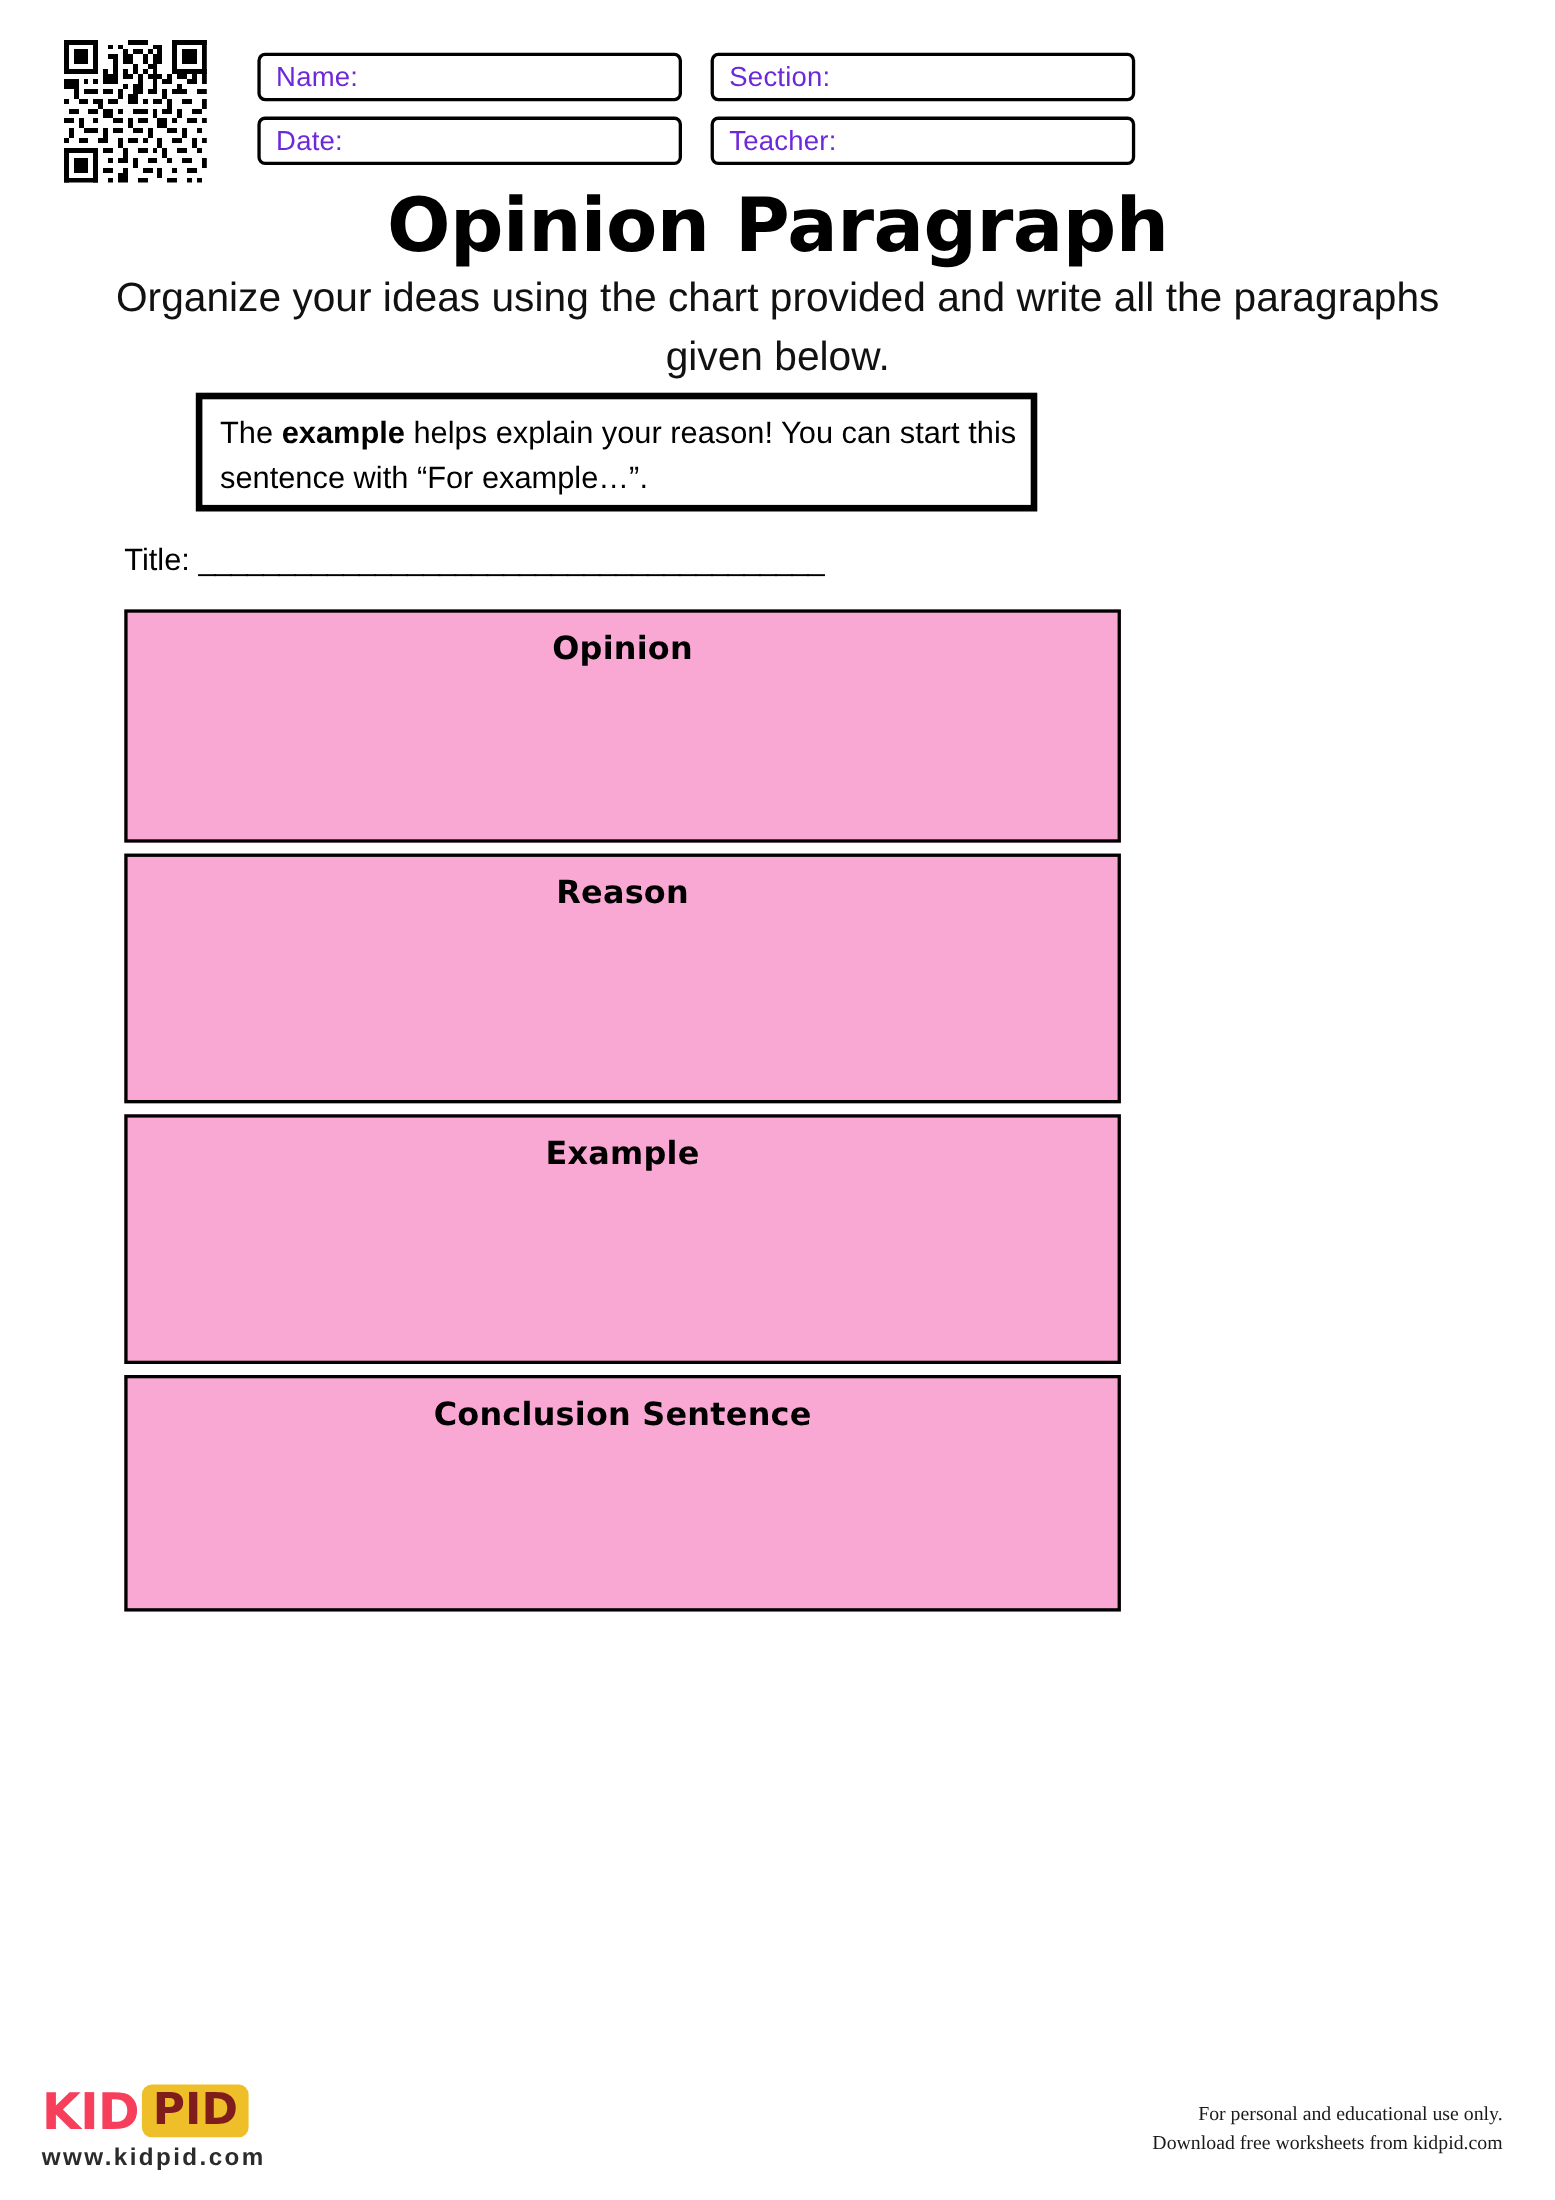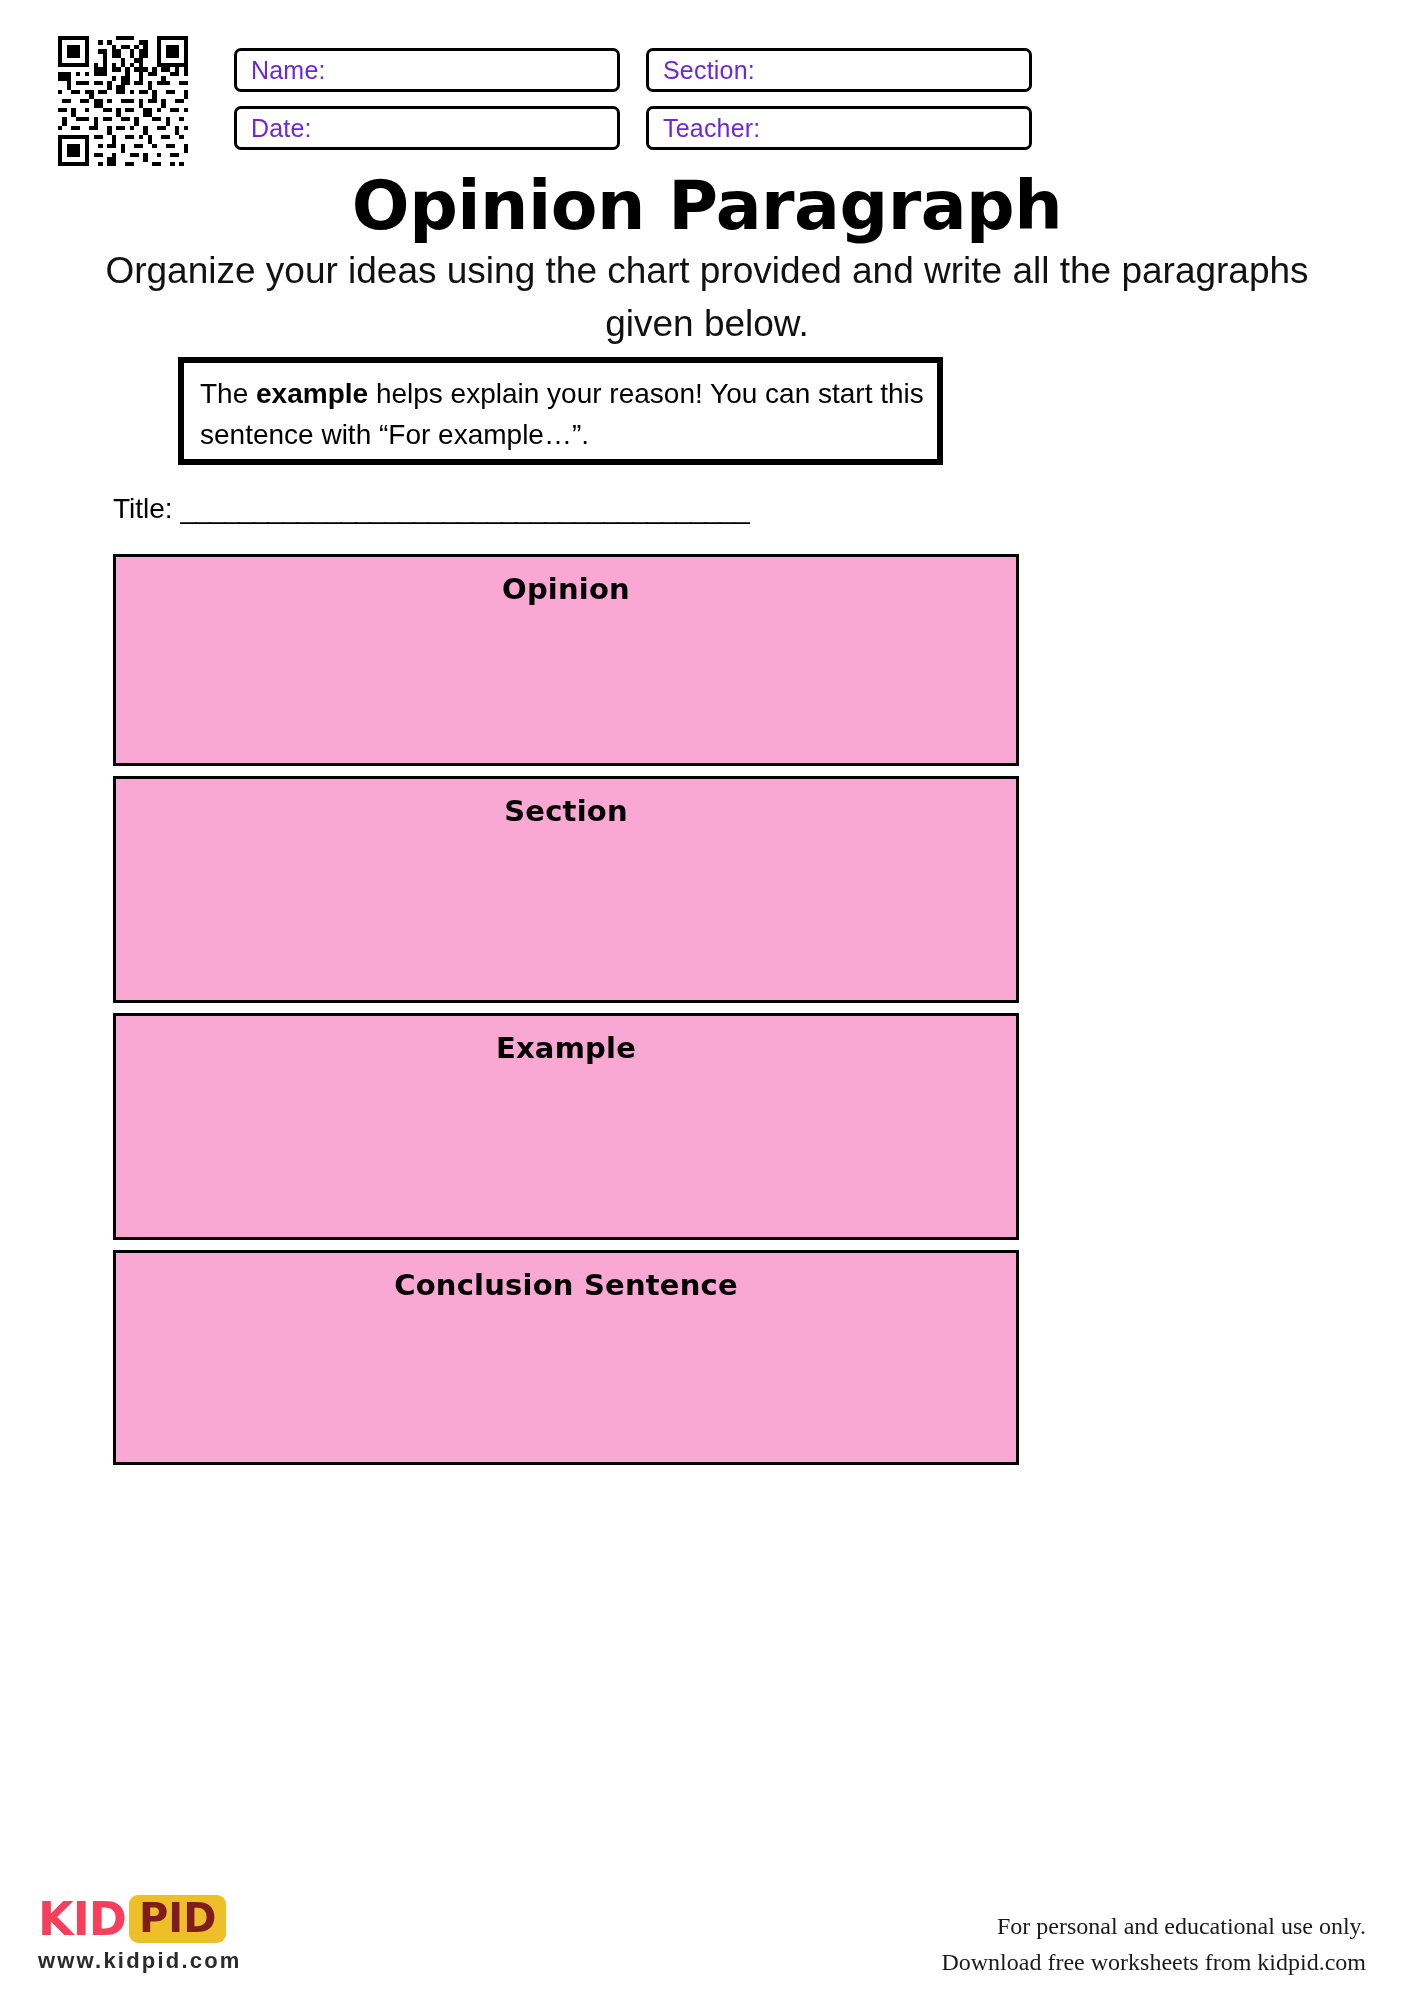--- a/index.html
+++ b/index.html
@@ -196,21 +196,21 @@
     font-weight: 600;
   }
 
   .footer-notice {
     position: absolute;
     right: 48px;
     top: 1908px;
     width: 560px;
     text-align: right;
     font-family: "Liberation Serif", serif;
-    font-size: 24px;
+    font-size: 18px;
     line-height: 1.5;
     color: #1a1a1a;
   }
 </style>
 </head>
 <body>
 
 <div class="page">
 
   <div class="qr">
@@ -394,21 +394,21 @@
     <div class="tip-text"><span>The </span><b>example</b><span> helps explain your reason! You can start this sentence with “For example…”.</span></div>
   </div>
 
   <div class="title-line"><span>Title: </span><span class="rule">_______________________________________</span></div>
 
   <div class="organizer">
     <div class="org-box org-box-opinion">
       <div class="org-heading">Opinion</div>
     </div>
     <div class="org-box org-box-reason">
-      <div class="org-heading">Section</div>
+      <div class="org-heading">Reason</div>
     </div>
     <div class="org-box org-box-example">
       <div class="org-heading">Example</div>
     </div>
     <div class="org-box org-box-conclusion">
       <div class="org-heading">Conclusion Sentence</div>
     </div>
   </div>
 
   <div class="footer-logo">

